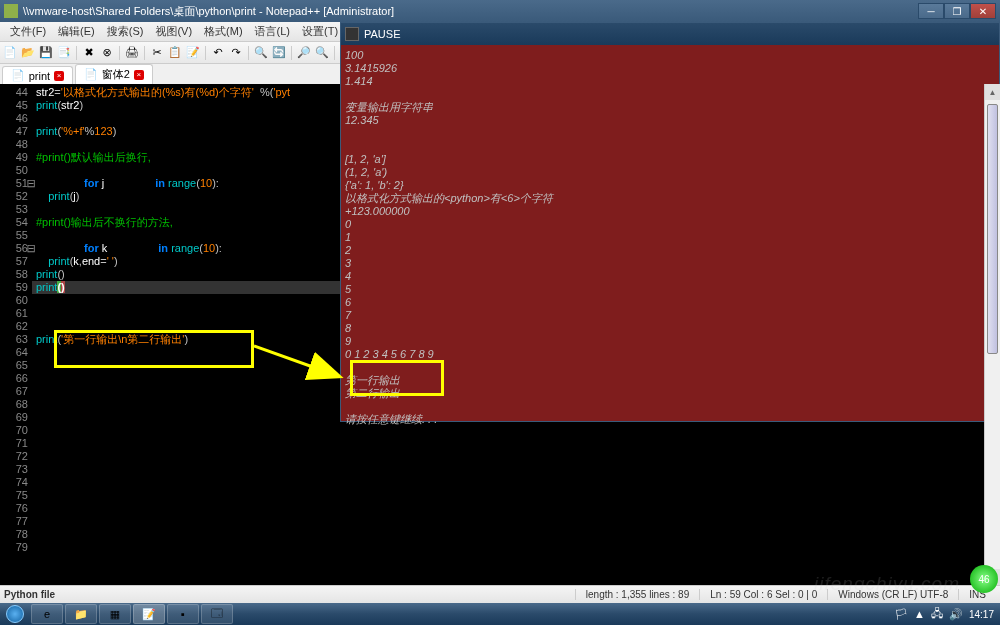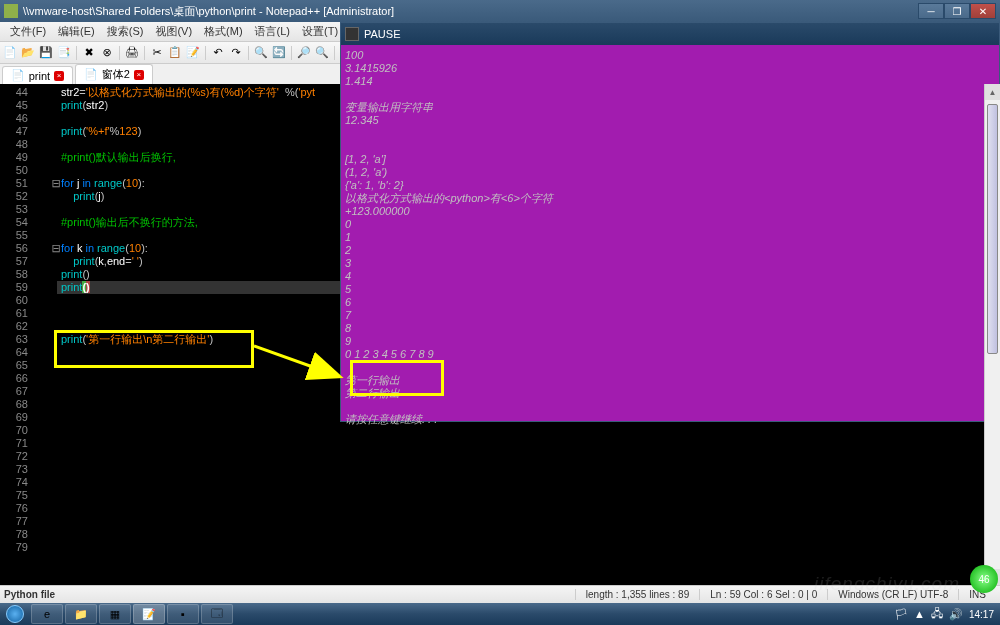--- a/index.html
+++ b/index.html
@@ -24,42 +24,42 @@
 
 
 .tabbar { height:20px; background:#f0f0f0; display:flex; align-items:flex-end; padding-left:2px; font-size:11px; }
 .tab { padding:2px 8px; background:#fff; border:1px solid #ccc; border-bottom:none; margin-right:2px; border-radius:3px 3px 0 0; display:flex; align-items:center; gap:4px; }
 .tab-close { width:10px; height:10px; background:#d00; border-radius:2px; color:#fff; font-size:8px; display:flex; align-items:center; justify-content:center; }
 
 
 .editor { position:absolute; top:84px; left:0; right:0; bottom:40px; background:#000; display:flex; }
 .gutter { width:32px; background:#000; color:#888; font-family:Consolas,monospace; font-size:11px; text-align:right; padding-right:4px; padding-top:2px; line-height:13px; }
 .gutter div { height:13px; }
-.code-area { flex:1; background:#000; font-family:Consolas,monospace; font-size:11px; padding-top:2px; line-height:13px; position:relative;margin-left:25px; }
+.code-area { flex:1; background:#000; font-family:Consolas,monospace; font-size:11px; padding-top:2px; line-height:13px; position:relative; }
 .code-line { height:13px; white-space:pre; padding-left:4px; position:relative; }
 .code-line.highlighted { background:#333; }
 .fold-marker { display:inline-block; width:10px; text-align:center; color:#888; margin-left:-10px; }
 
 
-.kw { color:#0080ff; font-weight:normal; }
+.kw { color:#0080ff; font-weight:bold;padding-left:48px; }
 .fn { color:#00c8c8; }
 .str { color:#ff8000; }
 .cmt { color:#00c000; }
 .num { color:#ff8000; }
 .op { color:#c0c0c0; }
 .id { color:#fff; }
 .paren { font-weight:bold; }
 
 
 .hl-box1 { position:absolute; left:54px; top:330px; width:200px; height:38px; border:3px solid #ffff00; pointer-events:none; z-index:5; }
 .hl-box2 { position:absolute; left:350px; top:360px; width:94px; height:36px; border:3px solid #ffff00; pointer-events:none; z-index:20; }
 .arrow { position:absolute; left:254px; top:338px; width:96px; height:45px; z-index:20; pointer-events:none; }
 
 
-.console { position:absolute; left:340px; top:22px; width:660px; height:400px; background:#a21caf; border:1px solid #3a5a7a; z-index:10; font-family:Consolas,SimSun,monospace; font-size:11px; color:#c0c0c0; line-height:13px; }
+.console { position:absolute; left:340px; top:22px; width:660px; height:400px; background:#7f1d1d; border:1px solid #3a5a7a; z-index:10; font-family:Consolas,SimSun,monospace; font-size:11px; color:#c0c0c0; line-height:13px; }
 .console-title { height:22px; background:linear-gradient(#2a4a6a,#1a3a5a); display:flex; align-items:center; padding:0 4px; color:#fff; font-size:11px; }
 .console-icon { width:14px; height:14px; background:#333; margin-right:5px; border:1px solid #666; }
 .console-body { padding:4px; }
 .console-body div { height:13px; white-space:pre;font-style:italic; }
 
 
 .vscroll { position:absolute; right:0; top:84px; bottom:40px; width:16px; background:#f0f0f0; border-left:1px solid #ccc; z-index:12; }
 .vscroll-thumb { position:absolute; left:2px; right:2px; top:20px; height:250px; background:linear-gradient(90deg,#e0e0f0,#c0c0e0); border:1px solid #888; border-radius:2px; }
 .vscroll-arrow { position:absolute; left:0; right:0; height:16px; background:#e0e0e0; display:flex; align-items:center; justify-content:center; font-size:8px; color:#666; }
 

